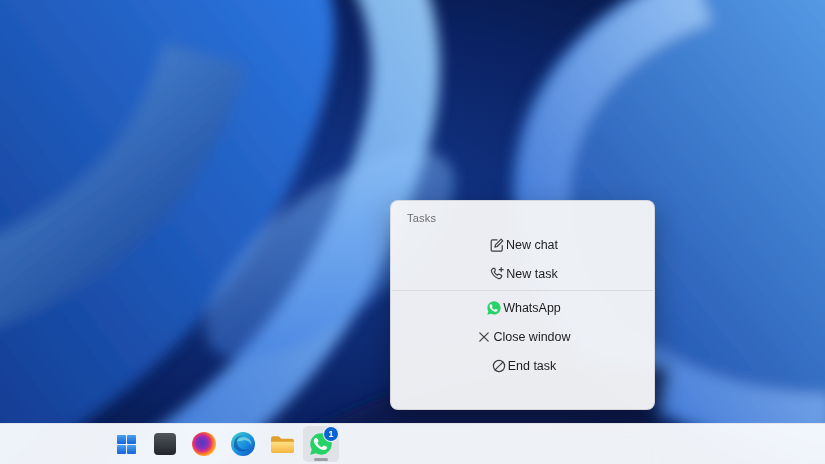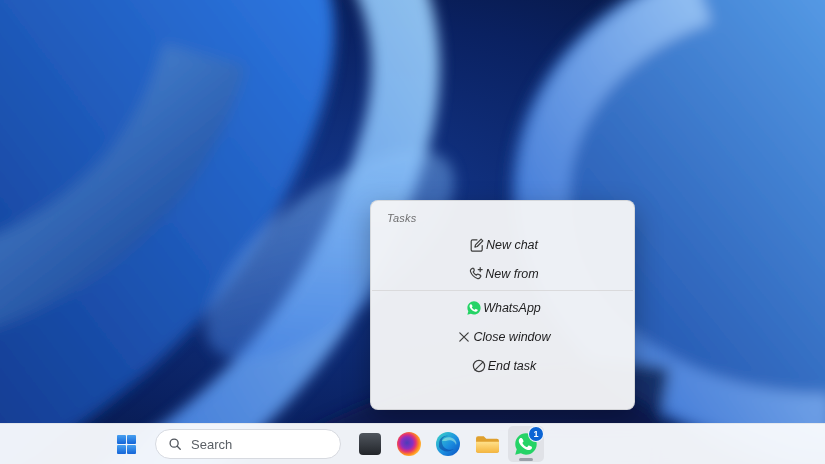--- a/index.html
+++ b/index.html
@@ -5,27 +5,26 @@
   html,body{margin:0;padding:0;background:#000;}
   .screen{
     position:relative;width:825px;height:464px;overflow:hidden;
     font-family:"Liberation Sans",sans-serif;
     -webkit-font-smoothing:antialiased;
   }
   .wallpaper{position:absolute;inset:0;width:100%;height:100%;display:block;}
 
   
   .jump-list{
-    position:absolute;left:370px;top:200px;width:265px;height:210px;
+    position:absolute;left:390px;top:200px;width:265px;height:210px;
     box-sizing:border-box;padding:5px 0 2px;
     background:rgba(243,244,246,0.97);
     border:1px solid rgba(0,0,0,0.10);
     border-radius:8px;
     box-shadow:0 10px 28px rgba(0,0,0,0.30);
-    font-style:italic;
   }
   .menu-header{
     height:24px;line-height:24px;padding-left:16px;
     font-size:11px;color:#6f6f70;letter-spacing:.2px;
   }
   .menu-item{
     height:29px;margin:0 4px;padding:0 10px 0 12px;border-radius:4px;
     display:flex;align-items:center;gap:1px;cursor:default;justify-content:center;
   }
   .mi-icon{width:16px;height:16px;flex:0 0 16px;display:flex;align-items:center;justify-content:center;}
@@ -128,21 +127,21 @@
       <span class="mi-label">New chat</span>
     </div>
 
     <div class="menu-item">
       <span class="mi-icon">
         <svg width="16" height="16" viewBox="0 0 16 16" fill="none" stroke="#3d3d3d" stroke-width="1.2" stroke-linecap="round" stroke-linejoin="round">
           <path d="M5.9 2.8 c-.3-.6-1-.8-1.6-.4 l-1 .7 c-.8.6-1.1 1.6-.8 2.5 1.2 3.2 3.7 5.7 6.9 6.9 .9.3 1.9 0 2.5-.8 l.7-1 c.4-.5.2-1.3-.4-1.6 l-1.9-.9 c-.5-.2-1-.1-1.4.3 l-.6.6 c-1.3-.7-2.4-1.8-3.1-3.1 l.6-.6 c.4-.4.5-.9.3-1.4 z"></path>
           <path d="M12.2 1.6 v4 M10.2 3.6 h4"></path>
         </svg>
       </span>
-      <span class="mi-label">New from</span>
+      <span class="mi-label">New task</span>
     </div>
 
     <div class="menu-sep"></div>
 
     <div class="menu-item">
       <span class="mi-icon">
         <svg width="16" height="16" viewBox="0 0 32 32">
           <path d="M16 2.7 C8.7 2.7 2.8 8.6 2.8 15.9 c0 2.3 .6 4.6 1.8 6.6 L2.7 29.3 l7-1.8 c1.9 1 4.1 1.6 6.3 1.6 7.3 0 13.2-5.9 13.2-13.2 S23.3 2.7 16 2.7 z" fill="#25D366"></path>
           <path d="M11.2 9.4 c-.3-.7-.6-.7-.9-.7 h-.8 c-.3 0-.7.1-1 .5 -.4.4-1.4 1.3-1.4 3.2 s1.4 3.7 1.6 4 c.2.3 2.8 4.4 6.9 6 3.4 1.3 4.1 1.1 4.8 1 .7-.1 2.4-1 2.7-1.9 .3-1 .3-1.8 .2-1.9 -.1-.2-.4-.3-.8-.5 l-2.8-1.3 c-.4-.1-.7-.2-.9.2 -.3.4-1 1.3-1.2 1.5 -.2.3-.4.3-.8.1 -.4-.2-1.6-.6-3-1.9 -1.1-1-1.9-2.2-2.1-2.6 -.2-.4 0-.6.2-.8 l.6-.7 c.2-.2.3-.4.4-.7 .1-.3.1-.5 0-.7 l-1.2-2.8 z" fill="#ffffff"></path>
         </svg>
@@ -182,27 +181,20 @@
               <stop offset="1" stop-color="#1565d8"></stop>
             </linearGradient>
           </defs>
           <rect x="1" y="1" width="9" height="9" rx="1" fill="url(#winG)"></rect>
           <rect x="11" y="1" width="9" height="9" rx="1" fill="url(#winG)"></rect>
           <rect x="1" y="11" width="9" height="9" rx="1" fill="url(#winG)"></rect>
           <rect x="11" y="11" width="9" height="9" rx="1" fill="url(#winG)"></rect>
         </svg>
       </button>
 
-      <div class="search-pill">
-        <svg width="14" height="14" viewBox="0 0 16 16" fill="none" stroke="#50555c" stroke-width="1.5" stroke-linecap="round">
-          <circle cx="7" cy="7" r="4.6"></circle>
-          <path d="M10.6 10.6 L14 14"></path>
-        </svg>
-        <span>Search</span>
-      </div>
 
       <button class="tb-btn">
         <svg width="24" height="24" viewBox="0 0 24 24">
           <defs>
             <linearGradient id="dkG" x1="0" y1="0" x2="0" y2="1">
               <stop offset="0" stop-color="#50565e"></stop>
               <stop offset="1" stop-color="#22252a"></stop>
             </linearGradient>
           </defs>
           <rect x="1" y="1" width="22" height="22" rx="4" fill="url(#dkG)"></rect>

